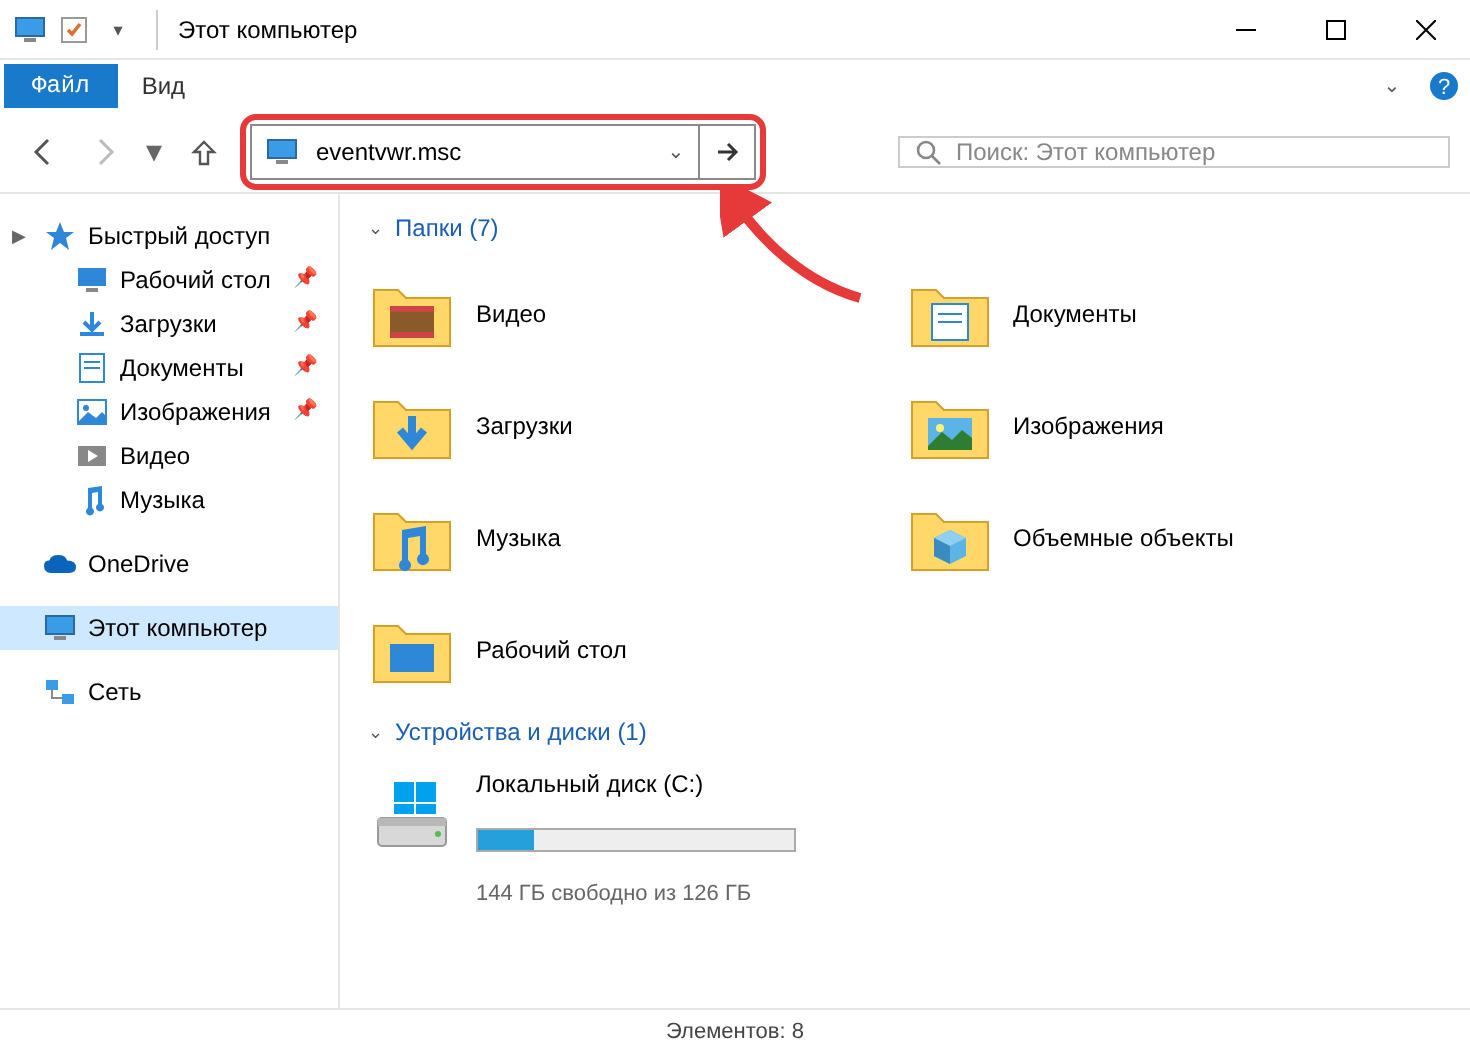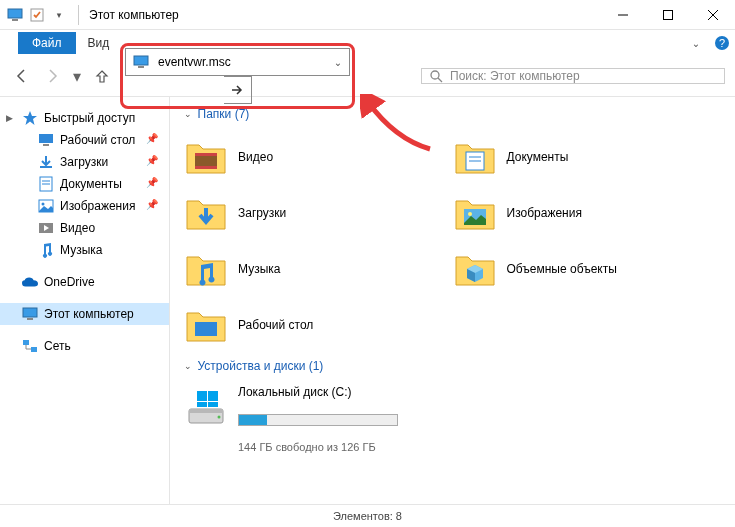--- a/index.html
+++ b/index.html
@@ -7,28 +7,28 @@
 
 .titlebar { height: 30px; display: flex; align-items: center; background: #fff; border-bottom: 1px solid #e5e5e5; }
 .titlebar .qat { display: flex; align-items: center; gap: 4px; padding: 0 6px; }
 .qat-icon { width: 18px; height: 18px; display: flex; align-items: center; justify-content: center; }
 .titlebar .divider { width: 1px; height: 20px; background: #ccc; margin: 0 4px; }
 .titlebar .title { font-size: 12px; padding-left: 6px; flex: 1; color: #000; }
 .titlebar .winbtns { display: flex; }
 .winbtn { width: 45px; height: 30px; display: flex; align-items: center; justify-content: center; }
 
 .menubar { height: 26px; display: flex; align-items: center; background: #fff; }
-.file-tab { background: #1979ca; color: #fff; font-size: 12px; padding: 4px 14px; margin-left: 18px; }
+.file-tab { background: #1979ca; color: #fff; font-size: 12px; padding: 4px 14px; margin-left: 2px; font-family: Liberation Mono, monospace; }
 .menu-item { font-size: 12px; color: #333; padding: 4px 12px; }
 .menubar .spacer { flex: 1; }
 .ribbon-btn { width: 26px; height: 26px; display: flex; align-items: center; justify-content: center; }
 
 .navbar { height: 40px; display: flex; align-items: center; padding: 6px 10px; gap: 6px; position: relative; }
 .navbtn { width: 24px; height: 24px; display: flex; align-items: center; justify-content: center; color: #666; }
-.addressbox-wrap { border: 3px solid #e63939; border-radius: 8px; padding: 2px; display: flex; align-items: center; flex-direction: column; }
+.addressbox-wrap { border: 3px solid #e63939; border-radius: 8px; padding: 2px; display: flex; align-items: center; }
 .addressbox { border: 1px solid #8a8a8a; background: #fff; height: 28px; width: 225px; display: flex; align-items: center; }
 .addressbox .pcicon { width: 22px; height: 22px; margin: 0 4px; display: flex; align-items: center; justify-content: center; }
 .addressbox input { border: none; outline: none; flex: 1; font-size: 12px; padding: 0 2px; }
 .addressbox .drop { width: 22px; height: 100%; display: flex; align-items: center; justify-content: center; }
 .gobtn { border: 1px solid #8a8a8a; border-left: none; width: 28px; height: 28px; display: flex; align-items: center; justify-content: center; }
 .arrow-annot { position: absolute; left: 360px; top: 38px; pointer-events: none; }
 .searchbox { border: 1px solid #ccc; height: 16px; flex: 1; max-width: 330px; display: flex; align-items: center; margin-left: 60px; }
 .searchbox .sicon { width: 28px; display: flex; align-items: center; justify-content: center; color: #888; }
 .searchbox input { border: none; outline: none; flex: 1; font-size: 12px; color: #333; }
 .searchbox input::placeholder { color: #888; }

